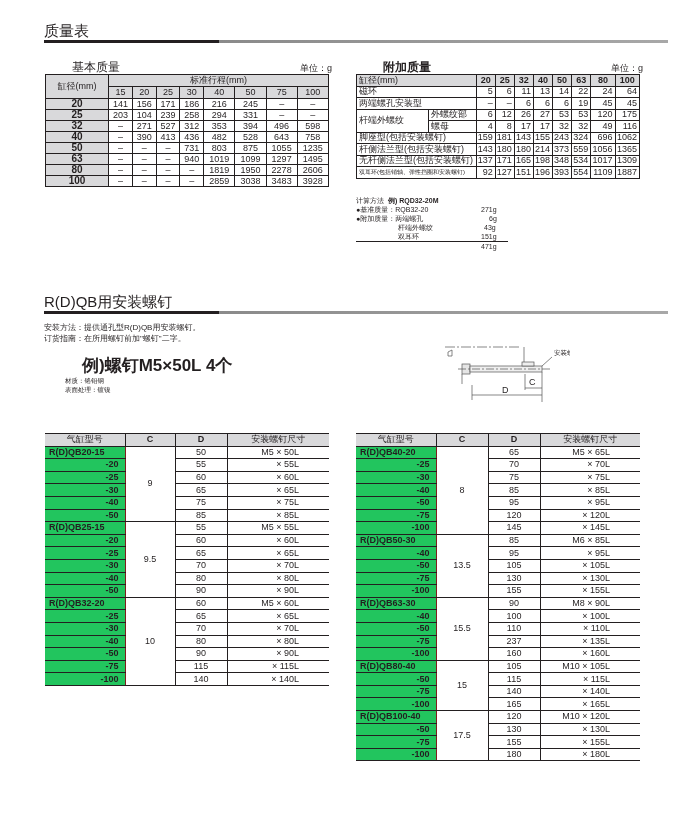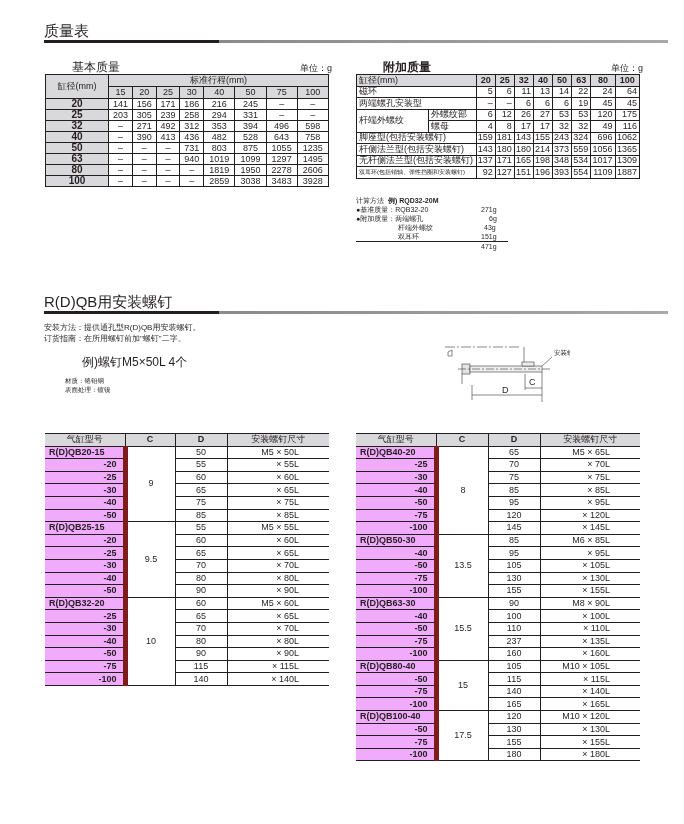--- a/index.html
+++ b/index.html
@@ -25,29 +25,29 @@
   #extra td, #extra th { height: 11.5px; }
   #extra { border: 1.5px solid #231f20; }
   #extra .lbl { text-align: left; padding-left: 2px; }
   #extra .hd { font-weight: bold; }
   #extra td.num { text-align: right; padding-right: 2px; }
 
   .calc { position: absolute; font-size: 7px; line-height: 9px; }
   .calc .bold { font-weight: bold; }
 
   .note { position: absolute; font-size: 8px; line-height: 11px; }
-  .example { position: absolute; font-size: 12px; font-weight: normal; }
+  .example { position: absolute; font-size: 17px; font-weight: bold; }
   .material { position: absolute; font-size: 6.5px; line-height: 9px; }
 
   
   .screw { border: none; }
   .screw td, .screw th { height: 12.6px; border: none; border-bottom: 1px solid #231f20; font-size: 9px; }
   .screw th { background: #d9d9db; font-weight: normal; border-bottom: 1px solid #231f20; border-top: 1px solid #231f20; }
   .screw th.b { font-weight: bold; }
-  .screw td.model { background: #f0abfc; text-align: right; padding-right: 6px; font-weight: bold; border-right: 5px solid #7f1d1d; }
+  .screw td.model { background: #22c55e; text-align: right; padding-right: 6px; font-weight: bold; border-right: 1px solid #7f1d1d; }
   .screw td.model.first { text-align: left; padding-left: 4px; }
   .screw td.c { border-right: 1px solid #231f20; background: #fff; }
   .screw td.d { border-right: 1px solid #231f20; }
   .screw td.s { text-align: right; padding-right: 30px; }
   .screw th.vr { border-right: 1px solid #231f20; }
 
   .diagram { position: absolute; }
 </style>
 </head>
 <body>
@@ -83,33 +83,33 @@
         <td>171</td>
         <td>186</td>
         <td>216</td>
         <td>245</td>
         <td>–</td>
         <td>–</td>
       </tr>
       <tr>
         <td class="gray bore">25</td>
         <td>203</td>
-        <td>305</td>
+        <td>104</td>
         <td>239</td>
         <td>258</td>
         <td>294</td>
         <td>331</td>
         <td>–</td>
         <td>–</td>
       </tr>
       <tr>
         <td class="gray bore">32</td>
         <td>–</td>
         <td>271</td>
-        <td>492</td>
+        <td>527</td>
         <td>312</td>
         <td>353</td>
         <td>394</td>
         <td>496</td>
         <td>598</td>
       </tr>
       <tr>
         <td class="gray bore">40</td>
         <td>–</td>
         <td>390</td>

